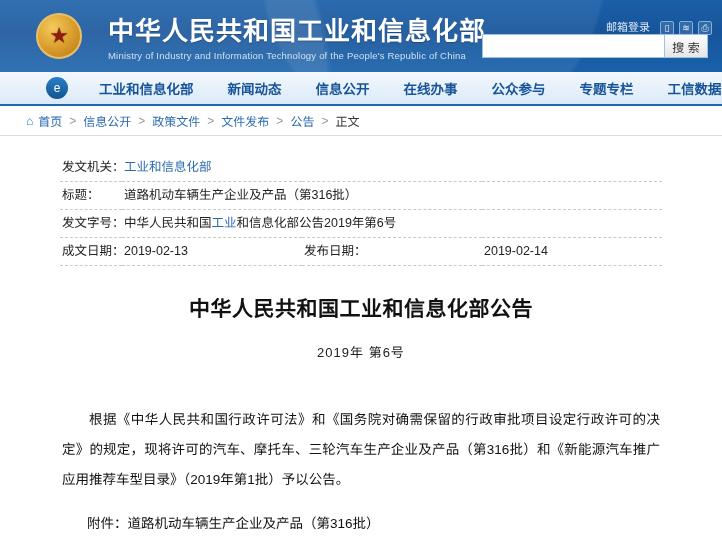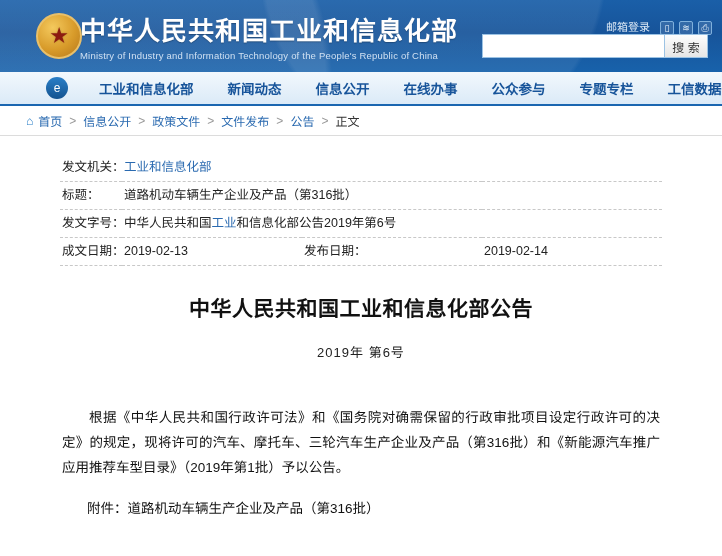--- a/index.html
+++ b/index.html
@@ -37,21 +37,21 @@
     display: flex; align-items: center; justify-content: center;
   }
   .emblem .star {
     color: #8d1b10;
     font-size: 22px;
     line-height: 1;
     text-shadow: 0 0 2px rgba(0,0,0,0.25);
   }
   .title-block {
     position: absolute;
-    left: 80px; top: 10px;
+    left: 108px; top: 10px;
   }
   .title-cn {
     color: #ffffff;
     font-size: 26px;
     font-weight: bold;
     letter-spacing: 1px;
     white-space: nowrap;
     text-shadow: 0 1px 1px rgba(0,0,0,0.25);
   }
   .title-en {
@@ -197,21 +197,21 @@
   .doc-subtitle {
     text-align: center;
     font-size: 13px;
     color: #222;
     margin-top: 20px;
     letter-spacing: 1px;
   }
   .doc-para {
     font-size: 13.5px;
     color: #111;
-    line-height: 25px;
+    line-height: 30px;
     margin-top: 44px;
     text-indent: 2em;
     text-align: justify;
     padding: 0 2px;
   }
   .doc-attach {
     font-size: 13.5px;
     color: #111;
     line-height: 26px;
     margin-top: 16px;

